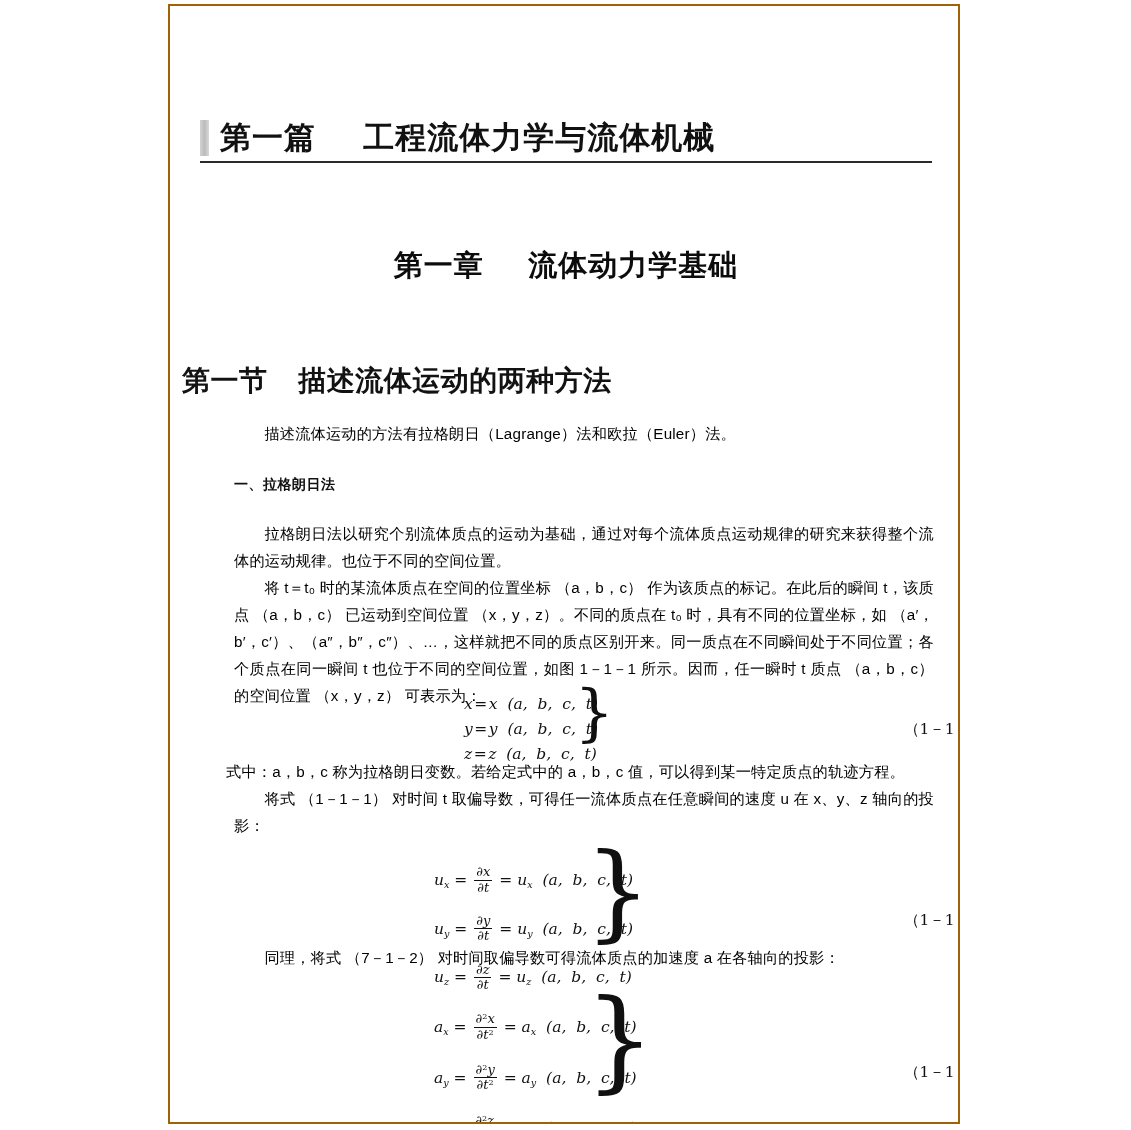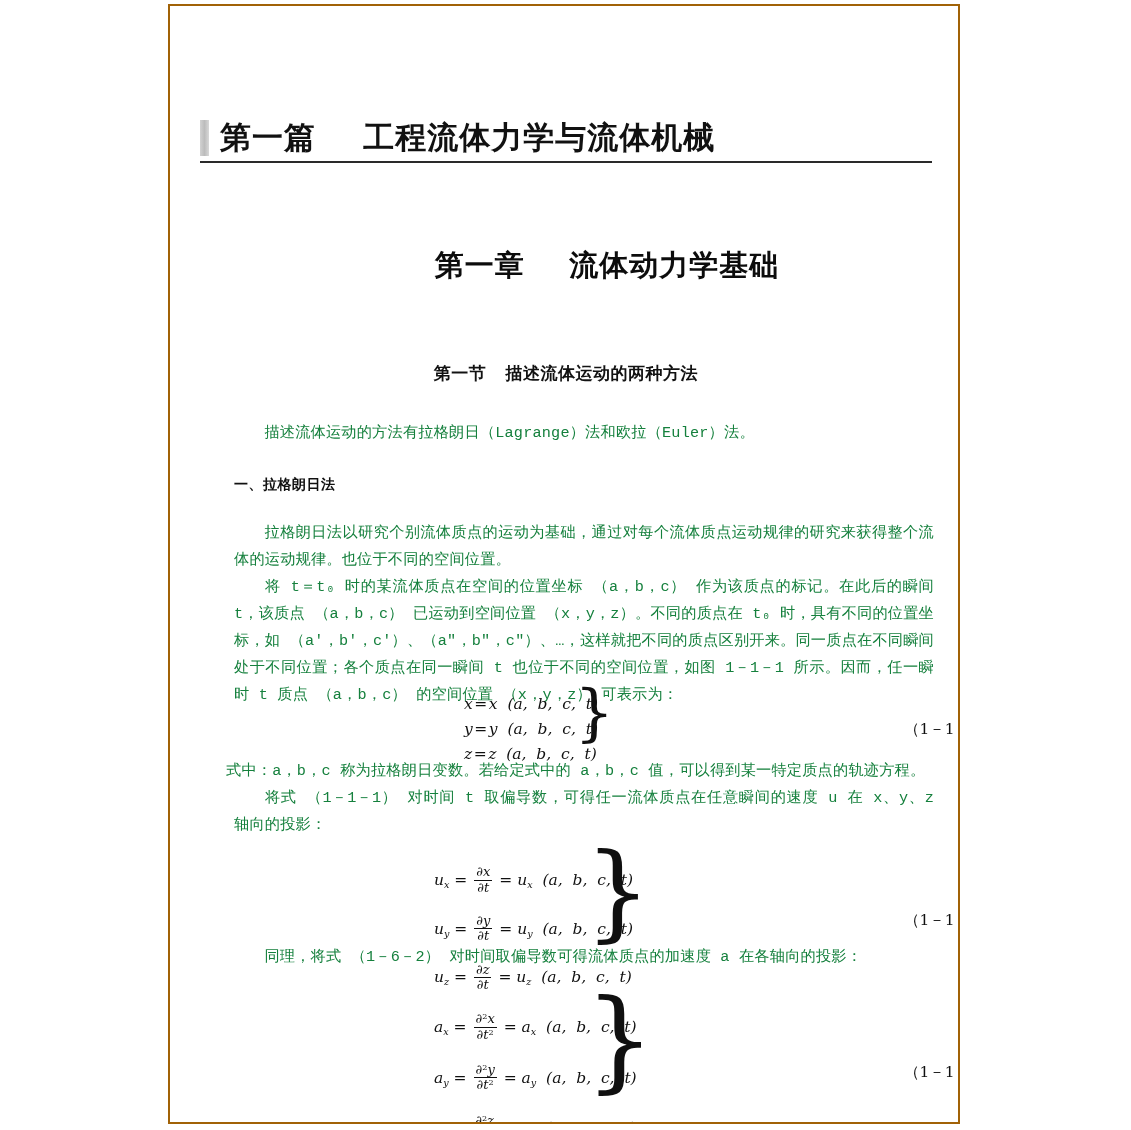--- a/index.html
+++ b/index.html
@@ -76,45 +76,43 @@
     left: 0px;
     top: 240px;
     width: 792px;
     text-align: center;
     font-family: "DejaVu Serif", "Liberation Serif", serif;
     font-weight: 700;
     font-size: 29px;
     letter-spacing: 1px;
     color: #0c0c0c;
     white-space: pre;
-    margin-left: 41px;
   }
 
   
   #section-title {
     position: absolute;
-    left: 0px;
+    left: 12px;
     top: 356px;
     width: 792px;
-    text-align: center;
     font-family: "DejaVu Sans", "Liberation Sans", sans-serif;
     font-weight: 700;
-    font-size: 17px;
+    font-size: 28px;
     letter-spacing: 0.5px;
     color: #121212;
     white-space: pre;
   }
 
   
   .body-text {
     position: absolute;
-    font-family: Liberation Mono, monospace;
+    font-family: Liberation Sans, sans-serif;
     font-size: 15.2px;
     line-height: 27px;
-    color: #15803d;
+    color: #000000;
     text-align: justify;
     text-justify: inter-ideograph;
     letter-spacing: 0.2px;
   }
 
   .sub-heading {
     position: absolute;
     font-family: "DejaVu Sans", "Liberation Sans", sans-serif;
     font-weight: 700;
     font-size: 14px;
@@ -270,21 +268,21 @@
           <div class="eq-line"><i>u</i><sub class="v">x</sub>&nbsp;=&nbsp;<span class="frac"><span class="num">∂<i>x</i></span><span class="den">∂<i>t</i></span></span>&nbsp;=&nbsp;<i>u</i><sub class="v">x</sub>&nbsp; (<i>a</i>, &nbsp;<i>b</i>, &nbsp;<i>c</i>, &nbsp;<i>t</i>)</div>
           <div class="eq-line"><i>u</i><sub class="v">y</sub>&nbsp;=&nbsp;<span class="frac"><span class="num">∂<i>y</i></span><span class="den">∂<i>t</i></span></span>&nbsp;=&nbsp;<i>u</i><sub class="v">y</sub>&nbsp; (<i>a</i>, &nbsp;<i>b</i>, &nbsp;<i>c</i>, &nbsp;<i>t</i>)</div>
           <div class="eq-line"><i>u</i><sub class="v">z</sub>&nbsp;=&nbsp;<span class="frac"><span class="num">∂<i>z</i></span><span class="den">∂<i>t</i></span></span>&nbsp;=&nbsp;<i>u</i><sub class="v">z</sub>&nbsp; (<i>a</i>, &nbsp;<i>b</i>, &nbsp;<i>c</i>, &nbsp;<i>t</i>)</div>
           <span class="brace brace-2">}</span>
         </div>
       </div>
       <div class="eq-num">（1－1－2）</div>
     </div>
 
     <div class="body-text" id="para-after-3">
-      <span class="indent"></span><span>同理，将式 （1－6－2） 对时间取偏导数可得流体质点的加速度 a 在各轴向的投影：</span>
+      <span class="indent"></span><span>同理，将式 （7－1－2） 对时间取偏导数可得流体质点的加速度 a 在各轴向的投影：</span>
     </div>
 
     <div class="eq-block" id="eq-3">
       <div class="eq-row">
         <div class="eq-body">
           <div class="eq-line"><i>a</i><sub class="v">x</sub>&nbsp;=&nbsp;<span class="frac"><span class="num">∂<sup class="v">2</sup><i>x</i></span><span class="den">∂<i>t</i><sup class="v">2</sup></span></span>&nbsp;=&nbsp;<i>a</i><sub class="v">x</sub>&nbsp; (<i>a</i>, &nbsp;<i>b</i>, &nbsp;<i>c</i>, &nbsp;<i>t</i>)</div>
           <div class="eq-line"><i>a</i><sub class="v">y</sub>&nbsp;=&nbsp;<span class="frac"><span class="num">∂<sup class="v">2</sup><i>y</i></span><span class="den">∂<i>t</i><sup class="v">2</sup></span></span>&nbsp;=&nbsp;<i>a</i><sub class="v">y</sub>&nbsp; (<i>a</i>, &nbsp;<i>b</i>, &nbsp;<i>c</i>, &nbsp;<i>t</i>)</div>
           <div class="eq-line"><i>a</i><sub class="v">z</sub>&nbsp;=&nbsp;<span class="frac"><span class="num">∂<sup class="v">2</sup><i>z</i></span><span class="den">∂<i>t</i><sup class="v">2</sup></span></span>&nbsp;=&nbsp;<i>a</i><sub class="v">z</sub>&nbsp; (<i>a</i>, &nbsp;<i>b</i>, &nbsp;<i>c</i>, &nbsp;<i>t</i>)</div>
           <span class="brace brace-3">}</span>
         </div>

